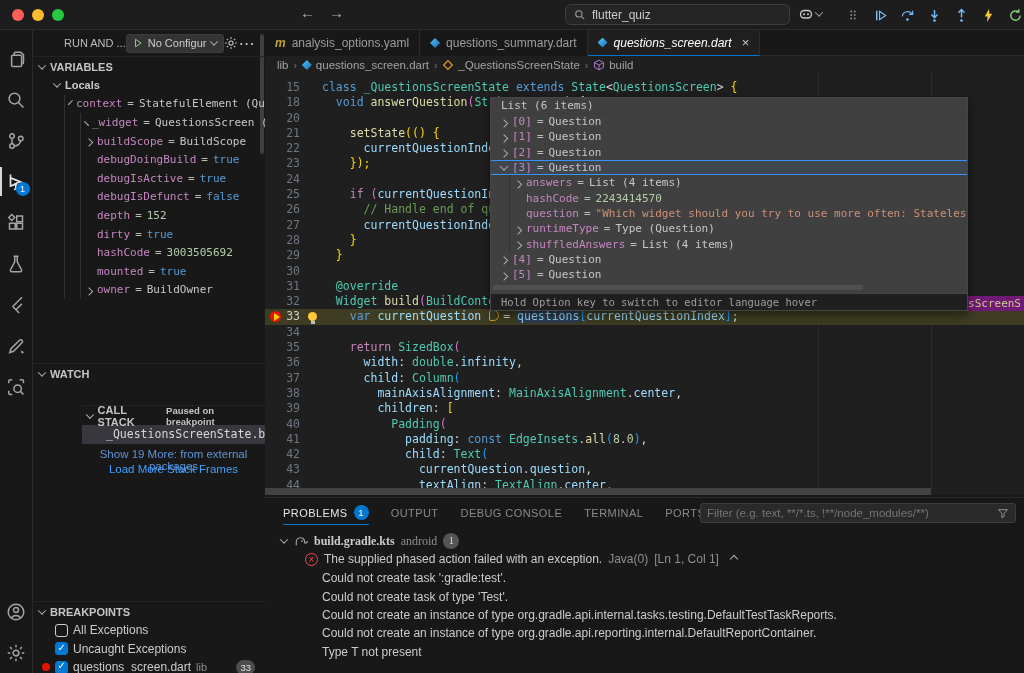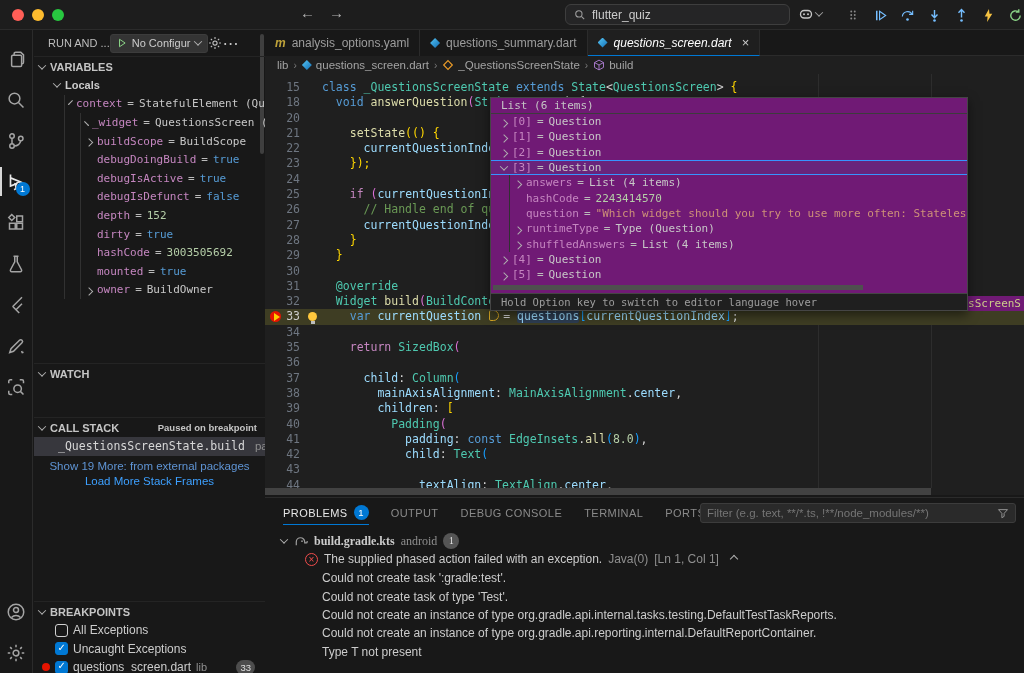--- a/index.html
+++ b/index.html
@@ -28,21 +28,21 @@
   .ab-item { position:relative; width:33px; height:41px; display:flex; align-items:center; justify-content:center; opacity:.85; }
   .ab-item.active { opacity:1; }
   .ab-item.active::before { content:""; position:absolute; left:0; top:6px; bottom:6px; width:2px; background:#d7d7d7; }
   .ab-badge { position:absolute; right:3px; bottom:6px; min-width:14px; height:14px; border-radius:8px;
     background:#0078d4; color:#fff; font-size:9px; display:flex; align-items:center; justify-content:center; }
   .ab-spacer { flex:1; }
 
   
   #sidebar { position:absolute; left:34px; top:30px; width:231px; height:643px; background:#181818; overflow:hidden; }
   #sb-scroll { position:absolute; right:1px; top:4px; width:4px; height:120px; background:#3f3f3f; border-radius:2px; }
-  #run-header { position:absolute; left:0; top:0; width:100%; height:26px; display:flex; align-items:center; padding:0 8px 0 14px; gap:0; }
+  #run-header { position:absolute; left:16px; top:0; width:100%; height:26px; display:flex; align-items:center; padding:0 8px 0 14px; gap:0; }
   #run-title { font-size:11px; color:#bdbdbd; white-space:nowrap; }
   #run-config { height:19px; background:#343434; border:1px solid #3c3c3c; border-radius:3px;
     display:flex; align-items:center; gap:5px; padding:0 6px; font-size:11px; color:#cccccc; }
   .sec-header { display:flex; align-items:center; gap:5px; height:20px; padding-left:5px;
     font-size:11px; font-weight:bold; color:#c5c5c5; border-top:1px solid #242424; }
   .sec { position:absolute; left:0; width:100%; }
   .chv { display:inline-block; width:6px; height:6px; border-right:1.3px solid #b0b0b0; border-bottom:1.3px solid #b0b0b0; }
   .chv.d { transform:rotate(45deg) translate(-1px,-1px); }
   .chv.r { transform:rotate(-45deg) translate(-1px,1px); }
   .vrow { position:relative; height:18.6px; display:flex; align-items:center; gap:5px;
@@ -92,21 +92,21 @@
   .bp-arrow { position:absolute; left:5px; top:2px; width:11px; height:11px; border-radius:50%;
     background:#e51400; display:flex; align-items:center; justify-content:center; }
   .bp-arrow::after { content:""; border-left:6px solid #ffcc00; border-top:4px solid transparent; border-bottom:4px solid transparent; margin-left:2px; }
   .bulb { position:absolute; left:43px; top:3px; width:9px; height:9px; border-radius:50%; background:#ffc83d; }
   .bulb::after { content:""; position:absolute; left:2.5px; top:9px; width:4px; height:2.5px; background:#bdbdbd; }
   #hscroll { position:absolute; left:0; bottom:0; width:666px; height:7px; background:#424242; }
   #frame-label { position:absolute; right:0; top:266px; height:15px; background:#701a75; color:#cccc8a;
     font-family:"DejaVu Sans Mono",monospace; font-size:11px; padding:0 3px; line-height:15px; }
 
   
-  #popup { position:absolute; left:225px; top:67px; width:478px; height:214px; background:#701a75;
+  #popup { position:absolute; left:225px; top:67px; width:478px; height:214px; background:#404040;
     border:1px solid #454545; box-shadow:0 4px 10px rgba(0,0,0,.5); z-index:10;
     font-family:"DejaVu Sans Mono",monospace; font-size:11px; }
   #popup-header { height:16px; line-height:16px; padding-left:10px; color:#c5c5c5; border-bottom:1px solid #3c3c3c; }
   .prow { position:relative; height:15.3px; display:flex; align-items:center; gap:5px; white-space:nowrap; overflow:hidden; }
   .prow.sel { border-top:1px solid #3794ff; border-bottom:1px solid #3794ff; background:rgba(55,116,176,.12); }
   .prow .vname { color:#c586c0; }
   .prow .veq { color:#bbbbbb; }
   #popup-hscroll { position:absolute; left:2px; bottom:20px; width:370px; height:5px; background:#4f4f4f; }
   #popup-footer { position:absolute; left:0; bottom:0; width:100%; height:17px; line-height:16px; border-top:1px solid #454545;
     background:#1f1f1f; color:#9d9d9d; font-size:10.5px; padding-left:10px; }
@@ -403,21 +403,21 @@
         </div>
     </section>
 
     <section class="sec" style="top:293px;height:94px;margin-top:40px;">
       <div class="sec-header">
         <span class="chv d"></span>
         <span>WATCH</span>
       </div>
     </section>
 
-    <section class="sec" style="top:387px;height:184px;">
+    <section class="sec" style="top:375px;height:184px;padding-left:48px;">
       <div class="sec-header">
         <span class="chv d"></span>
         <span>CALL STACK</span>
         <span id="cs-status">Paused on breakpoint</span>
       </div>
       <div id="cs-frame">
         <span class="mono" style="color:#d7d7d7">_QuestionsScreenState.build</span>
         <span class="dim">pa…</span>
       </div>
       <div class="cs-link" style="color:#5f94d4;margin-top:4px;">Show 19 More: from external packages</div>
@@ -506,28 +506,28 @@
           <div class="crow"><span class="lnum">26</span><span class="ltext"><span class="sg pu">      </span><span class="sg cm">// Handle end of quiz,</span></span></div>
           <div class="crow"><span class="lnum">27</span><span class="ltext"><span class="sg pu">      </span><span class="sg va">currentQuestionIndex</span><span class="sg pu"> =</span></span></div>
           <div class="crow"><span class="lnum">28</span><span class="ltext"><span class="sg pu">    </span><span class="sg b1">}</span></span></div>
           <div class="crow"><span class="lnum">29</span><span class="ltext"><span class="sg pu">  </span><span class="sg b1">}</span></span></div>
           <div class="crow"><span class="lnum">30</span><span class="ltext"></span></div>
           <div class="crow"><span class="lnum">31</span><span class="ltext"><span class="sg pu">  </span><span class="sg ty">@override</span></span></div>
           <div class="crow"><span class="lnum">32</span><span class="ltext"><span class="sg pu">  </span><span class="sg ty">Widget</span><span class="sg pu"> </span><span class="sg fn">build</span><span class="sg b2">(</span><span class="sg ty">BuildContext</span><span class="sg va"> co</span></span></div>
           <div class="crow cur"><span class="lnum">33</span><span class="bp-arrow"></span><span class="bulb"></span><span class="ltext"><span class="sg pu">    </span><span class="sg k">var</span><span class="sg pu"> </span><span class="sg va">currentQuestion</span><span class="sg pu"> </span><span class="inline-d"></span><span class="sg pu">= </span><span class="sg va hl">questions</span><span class="sg b3">[</span><span class="sg va">currentQuestionIndex</span><span class="sg b3">]</span><span class="sg pu">;</span></span></div>
           <div class="crow"><span class="lnum">34</span><span class="ltext"></span></div>
           <div class="crow"><span class="lnum">35</span><span class="ltext"><span class="sg pu">    </span><span class="sg kc">return</span><span class="sg pu"> </span><span class="sg ty">SizedBox</span><span class="sg b2">(</span></span></div>
-          <div class="crow"><span class="lnum">36</span></div>
+          <div class="crow"><span class="lnum">36</span><span class="ltext"><span class="sg pu">      </span><span class="sg va">width</span><span class="sg pu">: </span><span class="sg ty">double</span><span class="sg pu">.</span><span class="sg va">infinity</span><span class="sg pu">,</span></span></div>
           <div class="crow"><span class="lnum">37</span><span class="ltext"><span class="sg pu">      </span><span class="sg va">child</span><span class="sg pu">: </span><span class="sg ty">Column</span><span class="sg b3">(</span></span></div>
           <div class="crow"><span class="lnum">38</span><span class="ltext"><span class="sg pu">        </span><span class="sg va">mainAxisAlignment</span><span class="sg pu">: </span><span class="sg ty">MainAxisAlignment</span><span class="sg pu">.</span><span class="sg va">center</span><span class="sg pu">,</span></span></div>
           <div class="crow"><span class="lnum">39</span><span class="ltext"><span class="sg pu">        </span><span class="sg va">children</span><span class="sg pu">: </span><span class="sg b1">[</span></span></div>
           <div class="crow"><span class="lnum">40</span><span class="ltext"><span class="sg pu">          </span><span class="sg ty">Padding</span><span class="sg b2">(</span></span></div>
           <div class="crow"><span class="lnum">41</span><span class="ltext"><span class="sg pu">            </span><span class="sg va">padding</span><span class="sg pu">: </span><span class="sg k">const</span><span class="sg pu"> </span><span class="sg ty">EdgeInsets</span><span class="sg pu">.</span><span class="sg fn">all</span><span class="sg b3">(</span><span class="sg nu">8.0</span><span class="sg b3">)</span><span class="sg pu">,</span></span></div>
           <div class="crow"><span class="lnum">42</span><span class="ltext"><span class="sg pu">            </span><span class="sg va">child</span><span class="sg pu">: </span><span class="sg ty">Text</span><span class="sg b3">(</span></span></div>
-          <div class="crow"><span class="lnum">43</span></div>
+          <div class="crow"><span class="lnum">43</span><span class="ltext"><span class="sg pu">              </span><span class="sg va">currentQuestion</span><span class="sg pu">.</span><span class="sg va">question</span><span class="sg pu">,</span></span></div>
           <div class="crow"><span class="lnum">44</span><span class="ltext"><span class="sg pu">              </span><span class="sg va">textAlign</span><span class="sg pu">: </span><span class="sg ty">TextAlign</span><span class="sg pu">.</span><span class="sg va">center</span><span class="sg pu">,</span></span></div>
         </div>
       <div id="hscroll"></div>
     </div>
     <div id="frame-label">sScreenS</div>
 
     <div id="popup">
       <div id="popup-header">List (6 items)</div>
       <div id="popup-rows">
           <div class="prow mono" style="padding-left: 10px;">

